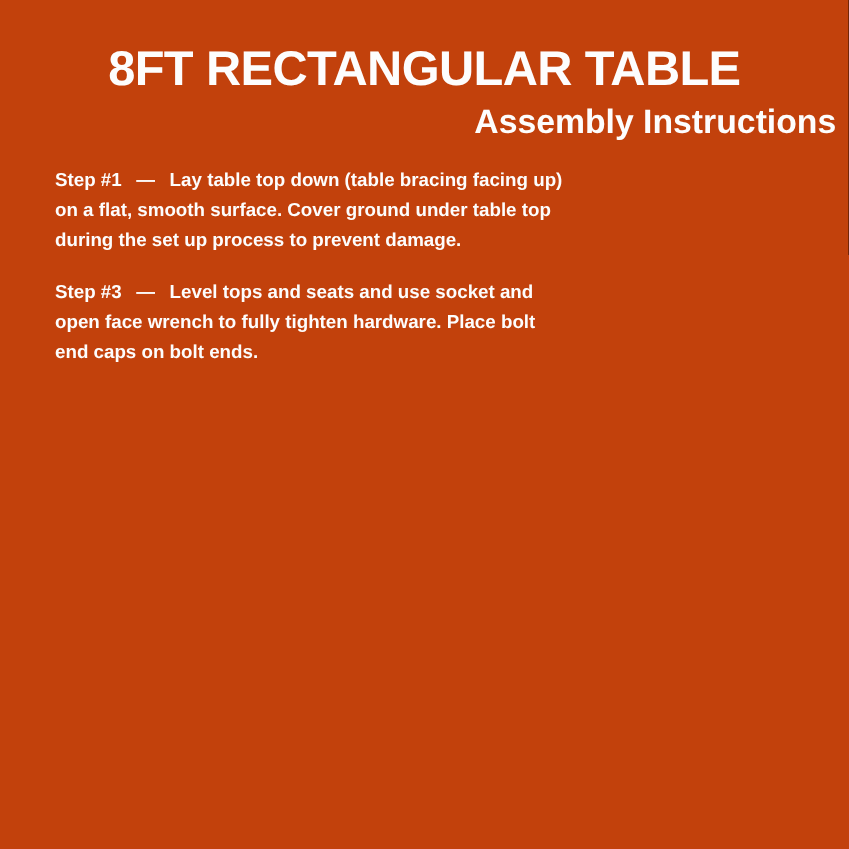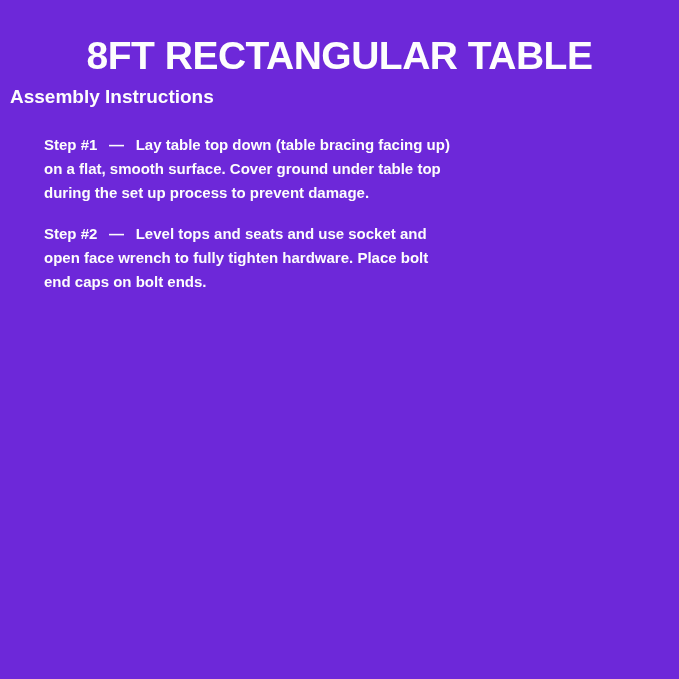--- a/index.html
+++ b/index.html
@@ -21,43 +21,43 @@
   .title {
     margin: 34px 10px 0 10px;
     text-align: center;
     font-size: 39px;
     line-height: 44px;
     letter-spacing: -0.5px;
     white-space: nowrap;
   }
   .subtitle {
     margin: 4px 10px 0 10px;
-    text-align: left;
-    font-size: 19px;
+    text-align: right;
+    font-size: 27px;
     line-height: 30px;
     letter-spacing: 0;
   }
   .steps {
     margin: 21px 28px 0 44px;
     font-size: 15px;
     line-height: 24px;
     letter-spacing: 0;
   }
   .step {
     margin: 0 0 17px 0;
     white-space: pre-line;
   }
 </style>
 </head>
 <body>
 
-<div class="poster" style="background: #6d28d9; color: rgb(253, 253, 253);">
+<div class="poster" style="background: #c2410c; color: rgb(253, 253, 253);">
   <h1 class="title">8FT RECTANGULAR TABLE</h1>
   <h2 class="subtitle">Assembly Instructions</h2>
   <div class="steps">
     <p class="step">Step #1  —  Lay table top down (table bracing facing up)
 on a flat, smooth surface. Cover ground under table top
 during the set up process to prevent damage.</p>
-    <p class="step">Step #2  —  Level tops and seats and use socket and
+    <p class="step">Step #3  —  Level tops and seats and use socket and
 open face wrench to fully tighten hardware. Place bolt
 end caps on bolt ends.</p>
   </div>
 </div>
 
 </body></html>

